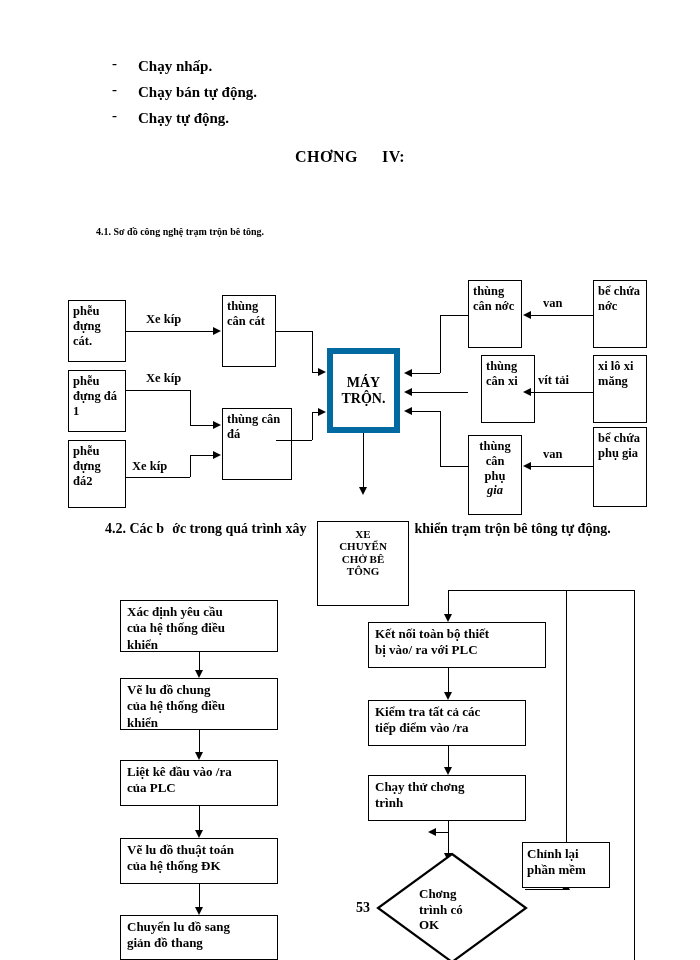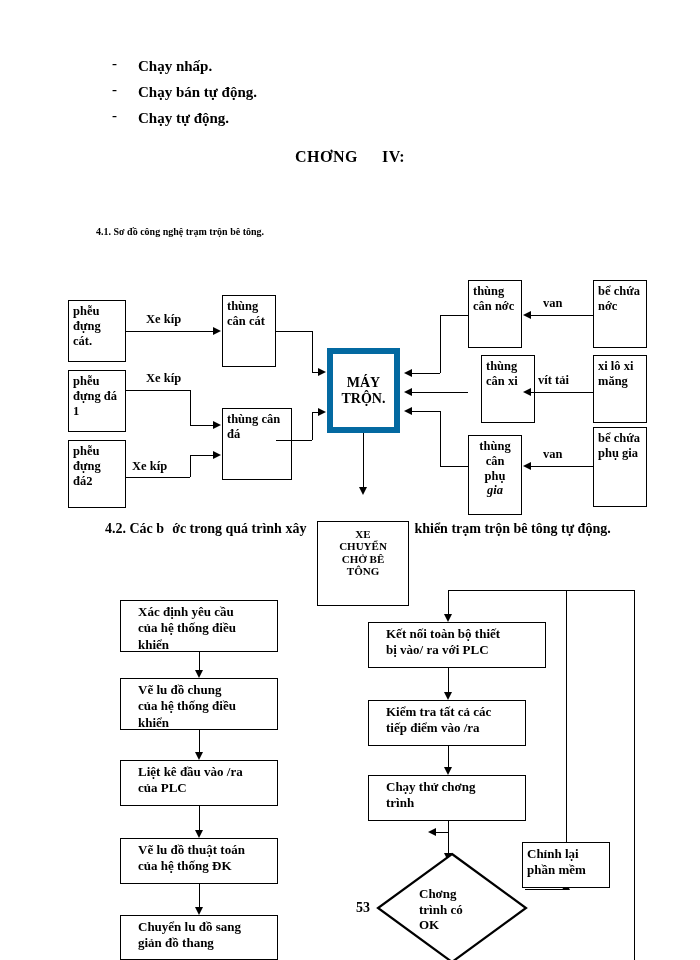--- a/index.html
+++ b/index.html
@@ -173,21 +173,21 @@
   
   .fbox {
     position: absolute;
     border: 1.5px solid #000;
     box-sizing: border-box;
     background: #fff;
     font-size: 13px;
     font-weight: bold;
     line-height: 1.25;
     overflow: hidden;
-    padding: 3px 17px;
+    padding: 3px 6px;
   }
   .diamond-wrap {
     position: absolute;
   }
   .diamond-text {
     position: absolute;
     font-size: 13px;
     font-weight: bold;
     line-height: 1.2;
   }

